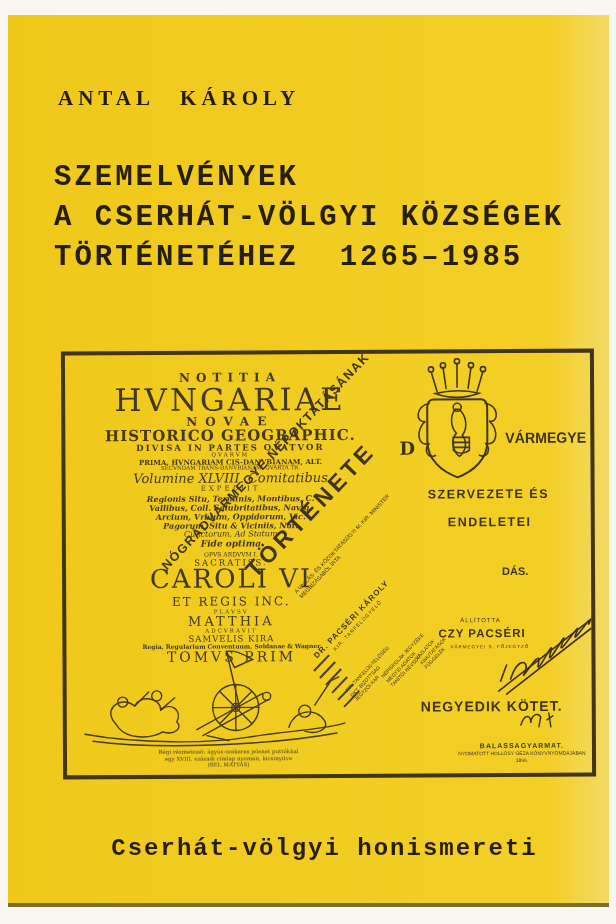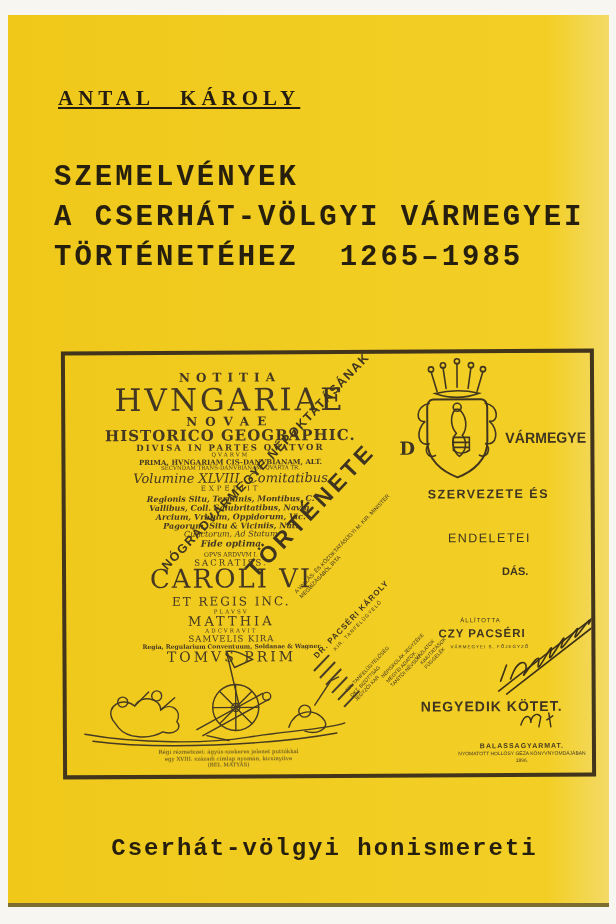--- a/index.html
+++ b/index.html
@@ -2,21 +2,21 @@
 <html><head>
 <meta charset="utf-8">
 <style>
   html,body{margin:0;padding:0;background:#d8d5ce;}
   .page{position:relative;width:616px;height:924px;background:#f8f6f0;overflow:hidden;
         font-family:"DejaVu Serif",serif;}
   .cover{position:absolute;left:8px;top:15px;width:601px;height:888px;
          background:linear-gradient(90deg,#efc81a 0%,#f3cf26 90%,#f3da66 100%);
          border-bottom:4px solid #7d6d30;}
   .author{position:absolute;left:58px;top:86px;font-family:"Liberation Serif",serif;
-          font-weight:700;font-size:21px;letter-spacing:5px;word-spacing:16px;color:#241c10;text-decoration:underline;}
+          font-weight:700;font-size:21px;letter-spacing:5px;word-spacing:16px;color:#241c10;}
   .title{position:absolute;left:54px;top:158px;font-family:"Liberation Mono",monospace;
          font-weight:700;font-size:29px;line-height:40px;letter-spacing:3px;color:#271f0e;}
   .title div{white-space:pre;}
   .series{position:absolute;left:8px;top:832px;width:601px;text-align:center;
           font-family:"Liberation Mono",monospace;font-weight:700;font-size:24px;
           line-height:33px;letter-spacing:2px;color:#271f0e;}
   .series div{white-space:pre;padding-left:32px;}
   .frame{position:absolute;left:62px;top:350px;width:525px;height:420px;
          border:4px solid #42351c;transform:rotate(-0.3deg);}
   .fi{position:absolute;inset:0;overflow:hidden;color:#473a24;}
@@ -38,21 +38,21 @@
 </head>
 <body>
 
 <div class="page">
   <div class="cover"></div>
 
   <div class="author">ANTAL KÁROLY</div>
 
   <div class="title">
     <div>SZEMELVÉNYEK</div>
-    <div>A CSERHÁT-VÖLGYI VÁRMEGYEI</div>
+    <div>A CSERHÁT-VÖLGYI KÖZSÉGEK</div>
     <div>TÖRTÉNETÉHEZ  1265–1985</div>
   </div>
 
   <div class="frame">
     <div class="fi">
 
       <div class="nl" style="top:16px;font-size:12px;letter-spacing:6px;font-weight:700;">NOTITIA</div>
       <div class="nl" style="top:27px;font-size:31px;letter-spacing:3px;">HVNGARIAE</div>
       <div class="nl" style="top:60px;font-size:12px;letter-spacing:8px;font-weight:700;">NOVAE</div>
       <div class="nl" style="top:72px;font-size:15px;letter-spacing:1px;font-weight:700;">HISTORICO GEOGRAPHIC.</div>
@@ -155,21 +155,21 @@
           <path d="M76,44 C90,46 90,64 80,62 C90,70 88,88 76,84 C82,90 78,100 70,96"></path>
           <path stroke-width="2" d="M24,40 L72,40 C76,40 78,44 78,48 L78,82 C78,100 64,112 48,118 C32,112 18,100 18,82 L18,48 C18,44 20,40 24,40 Z"></path>
           <path d="M46,50 C40,58 42,68 47,74 C41,80 43,92 50,97 C57,92 58,82 53,76 C59,68 57,56 50,50 Z"></path>
           <path d="M44,78 h16 v13 q-8,6 -16,0 Z M44,83 h16 M44,88 h16"></path>
           <circle cx="48" cy="48" r="4"></circle>
         </g>
       </svg>
 
       <div class="county" style="left:440px;top:76px;font-size:15px;font-weight:700;transform:scaleX(.94);transform-origin:0 0;">VÁRMEGYE</div>
       <div class="county" style="left:362px;top:134px;font-size:12.5px;font-weight:700;letter-spacing:1.5px;">SZERVEZETE ÉS</div>
-      <div class="county" style="left:382px;top:178px;font-size:12.5px;font-weight:400;letter-spacing:1.5px;">ENDELETEI</div>
+      <div class="county" style="left:382px;top:162px;font-size:12.5px;font-weight:700;letter-spacing:1.5px;">ENDELETEI</div>
       <div class="county" style="left:436px;top:212px;font-size:11px;font-weight:700;">DÁS.</div>
       <div class="county" style="left:394px;top:264px;font-size:6px;letter-spacing:1px;">ÁLLÍTOTTA</div>
       <div class="county" style="left:372px;top:274px;font-size:11.5px;font-weight:700;letter-spacing:1px;">CZY PACSÉRI</div>
       <div class="county" style="left:384px;top:291px;font-size:4.5px;letter-spacing:1px;">VÁRMEGYEI S. FŐJEGYZŐ</div>
       <div class="county" style="left:354px;top:345px;font-size:14px;font-weight:700;letter-spacing:1px;">NEGYEDIK KÖTET.</div>
 
       <svg style="left:424px;top:228px;" width="120" height="115" viewBox="0 0 120 115">
         <g stroke="#3c3118" fill="none" stroke-width="1.6" stroke-linecap="round">
           <path d="M10,100 l6,-16"></path>
           <path d="M20,98 C28,74 40,80 34,92 S52,64 48,82 S66,52 60,72 S80,42 72,62 S94,34 86,52 S106,26 98,44 L110,22"></path>

